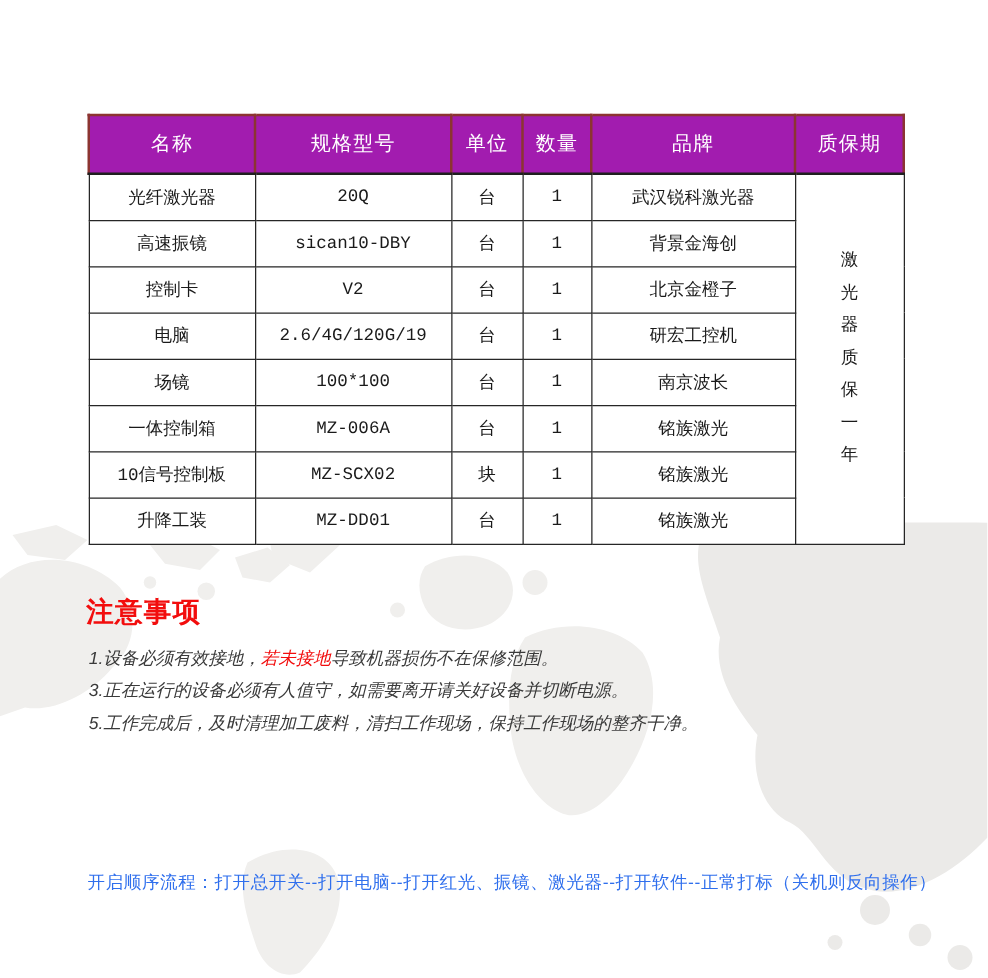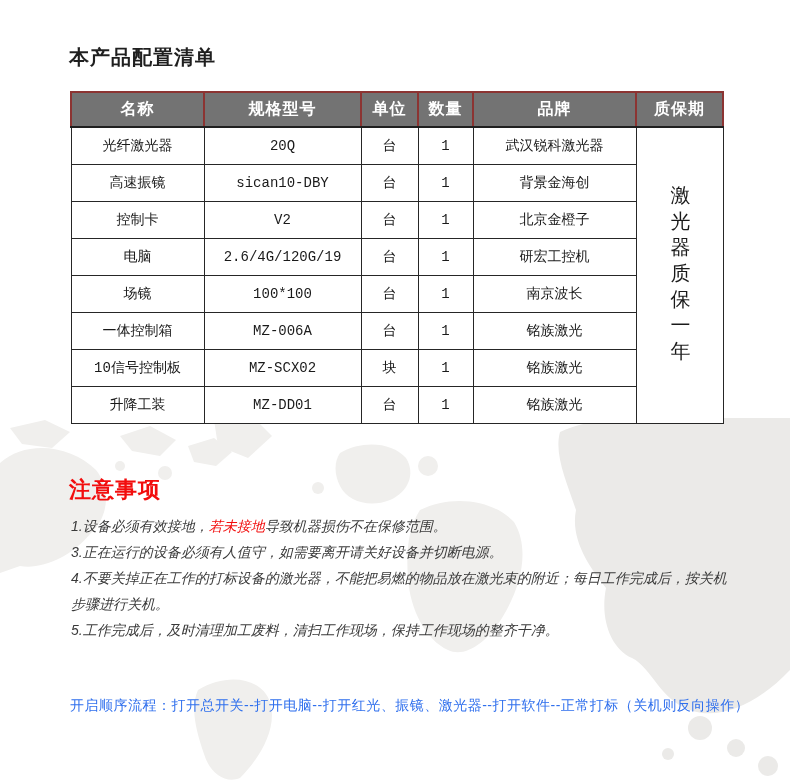--- a/index.html
+++ b/index.html
@@ -26,45 +26,45 @@
   }
 
   table.config-table {
     position: absolute; left: 70px; top: 91px;
     width: 652px;
     border-collapse: collapse;
     table-layout: fixed;
     background: #ffffff;
   }
   .config-table th {
-    background: #737373;
+    background: #a21caf;
     color: #ffffff;
-    font-size: 16px; font-weight: bold;
-    height: 35px;
+    font-size: 16px; font-weight: normal;
+    height: 47px;
     border: 2px solid #8C3432;
     border-bottom: 2px solid #1f1f1f;
     letter-spacing: 1px;
   }
   .config-table td {
     border: 1.5px solid #262626;
     height: 37px;
     text-align: center;
     vertical-align: middle;
     font-size: 14px;
     color: #1a1a1a;
     background: #ffffff;
     font-family: Liberation Mono, monospace;
   }
   .config-table td.warranty-cell { padding: 0; }
   .vtext {
     width: 18px;
     margin: 0 auto;
     word-break: break-all;
     line-height: 26px;
-    font-size: 20px;
+    font-size: 14px;
     color: #1a1a1a;
     text-align: center;
   }
 
   .notes-heading {
     position: absolute; left: 69px; top: 475px;
     font-size: 22px; font-weight: bold;
     color: #F20D0D;
     letter-spacing: 1px;
   }
@@ -116,21 +116,20 @@
 
     <circle cx="700" cy="310" r="12"></circle>
     <circle cx="736" cy="330" r="9"></circle>
     <circle cx="768" cy="348" r="10"></circle>
     <circle cx="668" cy="336" r="6"></circle>
   </g>
 </svg>
 
 <div class="content">
 
-  <div class="doc-title">本产品配置清单</div>
 
   <table class="config-table">
     <colgroup>
       <col style="width:133px">
         <col style="width:157px">
         <col style="width:57px">
       <col style="width:55px">
         <col style="width:163px">
         <col style="width:87px">
     </colgroup>
@@ -205,19 +204,18 @@
         <td>铭族激光</td>
       </tr>
     </tbody>
   </table>
 
   <div class="notes-heading">注意事项</div>
 
   <div class="notes-list">
     <span class="note-item"><span>1.设备必须有效接地，</span><span class="red-inline">若未接地</span><span>导致机器损伤不在保修范围。</span></span>
     <span class="note-item">3.正在运行的设备必须有人值守，如需要离开请关好设备并切断电源。</span>
-    <span class="note-item">4.不要关掉正在工作的打标设备的激光器，不能把易燃的物品放在激光束的附近；每日工作完成后，按关机步骤进行关机。</span>
     <span class="note-item">5.工作完成后，及时清理加工废料，清扫工作现场，保持工作现场的整齐干净。</span>
   </div>
 
   <div class="boot-sequence">开启顺序流程：打开总开关--打开电脑--打开红光、振镜、激光器--打开软件--正常打标（关机则反向操作）</div>
 
 </div>
 
 </body></html>

